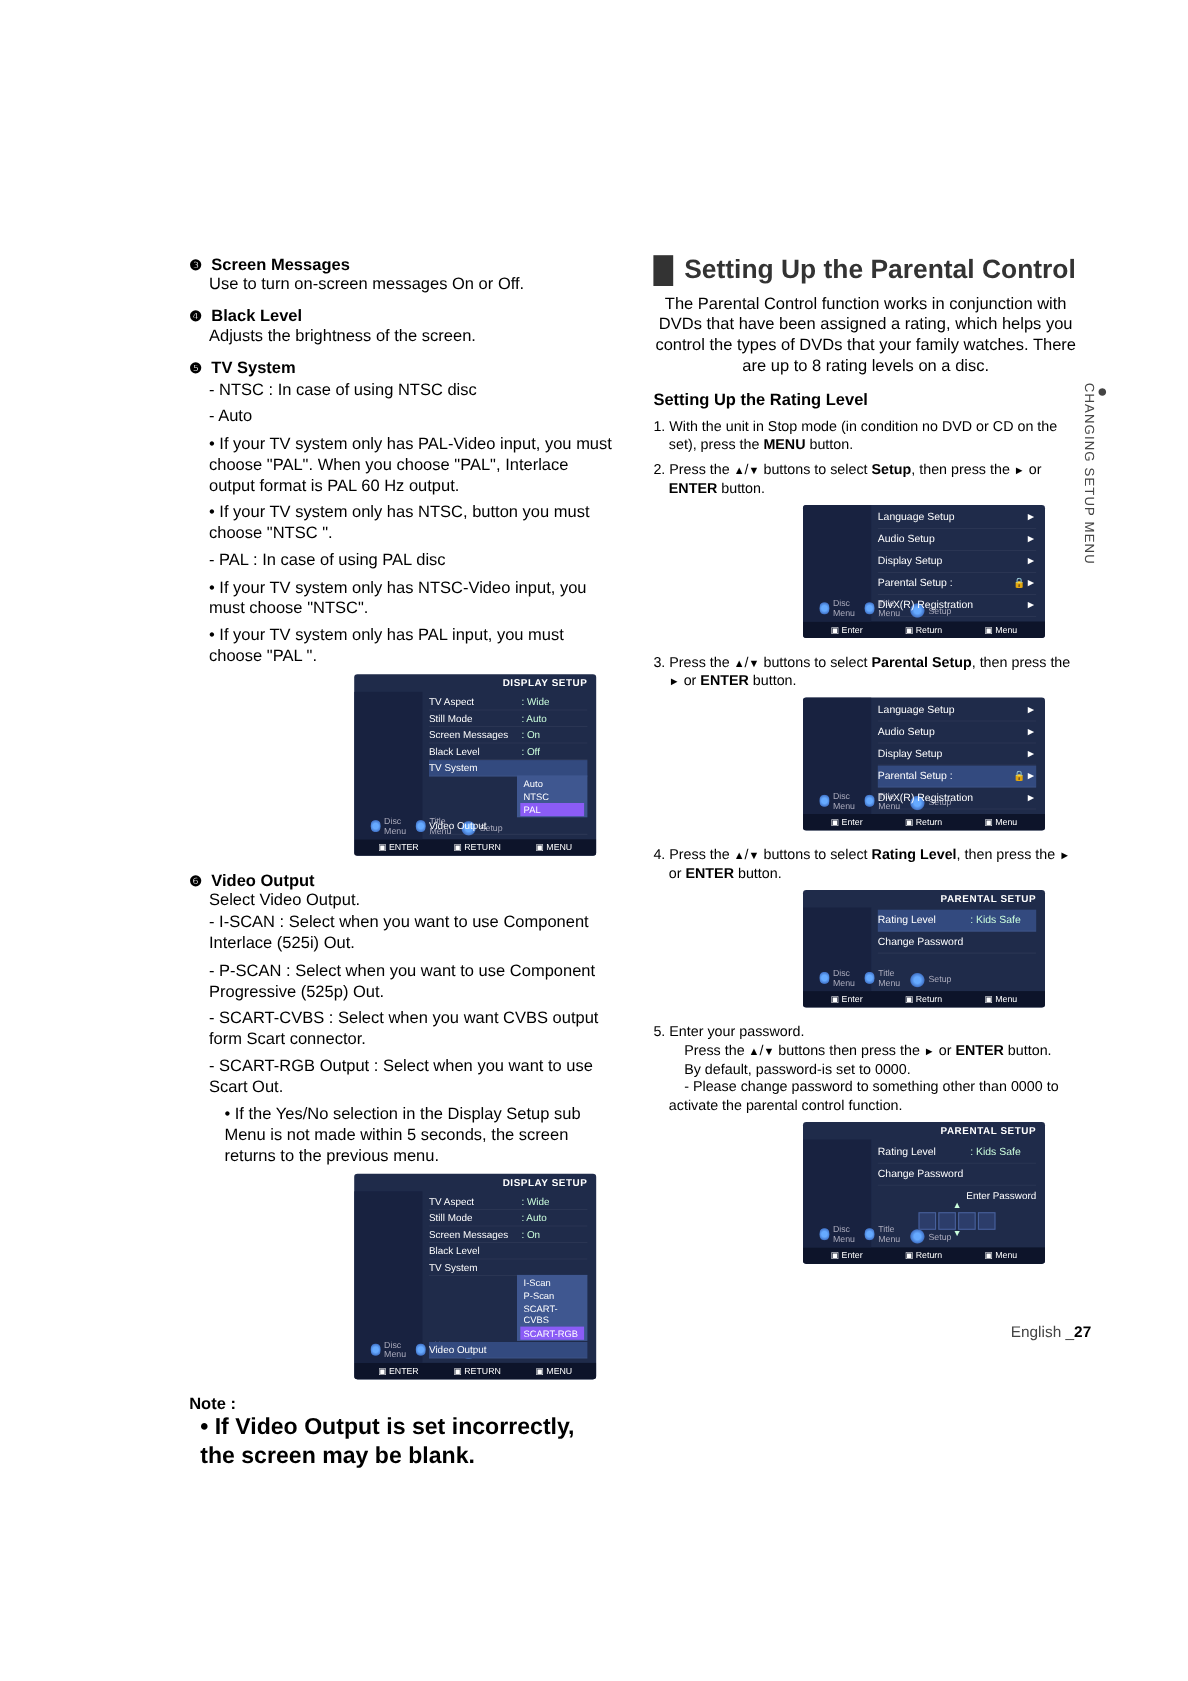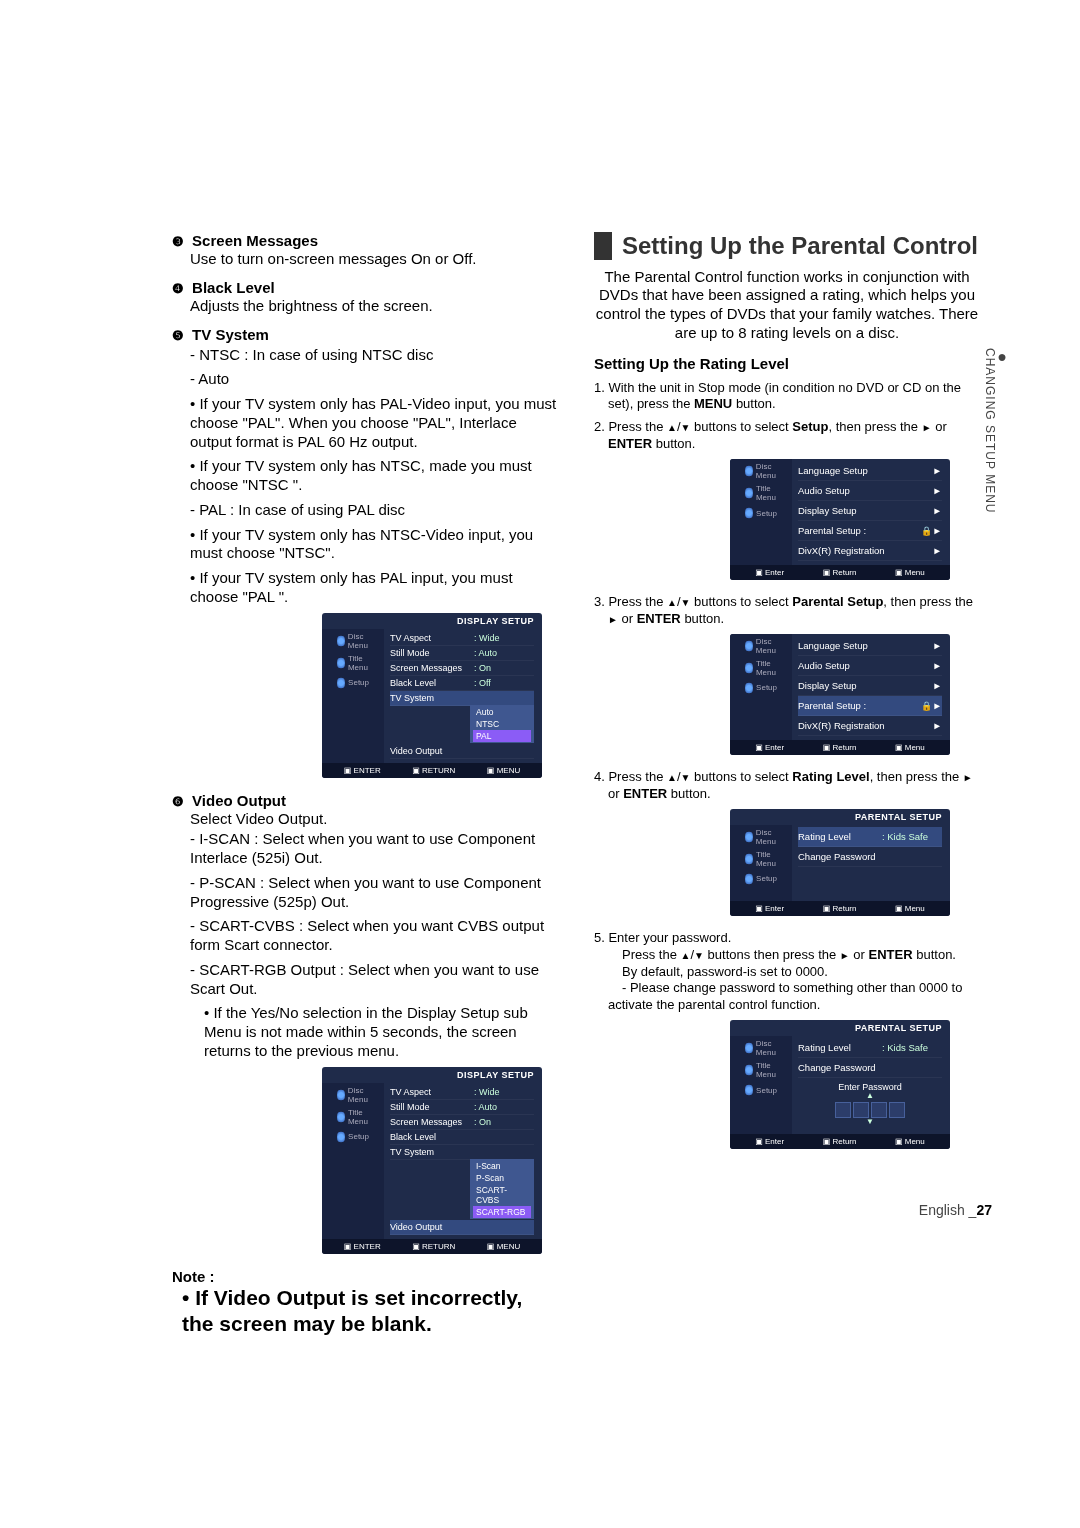--- a/index.html
+++ b/index.html
@@ -62,24 +62,25 @@
     font-size: 9px;
     letter-spacing: 0.5px;
   }
   .osd-body { display: flex; }
   .osd-left {
     width: 62px;
     background: #182240;
     padding: 3px 15px;
     box-sizing: border-box;
     display: flex;
-    flex-direction: column;
+    flex-direction: row;
     gap: 4px;
     font-size: 8px;
     color: #aab;
+    align-items: flex-end;
   }
   .osd-left .icon-row {
     display: flex;
     align-items: center;
     gap: 3px;
   }
   .osd-left .swirl {
     width: 14px; height: 14px;
     background: radial-gradient(circle, #6af 30%, #47c 60%, transparent 70%);
     border-radius: 50%;
@@ -160,21 +161,21 @@
     color: #fff;
     font-size: 9px;
     border-radius: 3px;
     overflow: hidden;
   }
   .osd2 .osd-right .osd-row { padding: 4px 0; font-size:9.5px;}
   .pw-box {
     margin: 4px auto;
     text-align: center;
   }
-  .pw-title { color:#fff; font-size:9px; }
+  .pw-title { color:#fff; font-size:9px;text-align:right; }
   .pw-cells { display:flex; gap:2px; justify-content:center; margin-top:2px;}
   .pw-cell { width:14px; height:14px; background:#2c3d6a; border:1px solid #47609b;}
   .pw-arrow-up,.pw-arrow-dn{ font-size:8px; color:#cfd; line-height:1; }
   
   .side-tab {
     position: absolute;
     right: 72px;
     top: 348px;
     writing-mode: vertical-rl;
     font-size: 12px;
@@ -215,21 +216,21 @@
     <div class="body">Adjusts the brightness of the screen.</div>
 
     <div>
       <span class="item-num">❺</span>
       <span class="item-title">TV System</span>
     </div>
     <div class="bullet-block">
       <p>- NTSC : In case of using NTSC disc</p>
       <p>- Auto</p>
       <p>• If your TV system only has PAL-Video input, you must choose "PAL". When you choose "PAL", Interlace output format is PAL 60 Hz output.</p>
-      <p>• If your TV system only has NTSC, made you must choose "NTSC ".</p>
+      <p>• If your TV system only has NTSC, button you must choose "NTSC ".</p>
       <p>- PAL : In case of using PAL disc</p>
       <p>• If your TV system only has NTSC-Video input, you must choose "NTSC".</p>
       <p>• If your TV system only has PAL input, you must choose "PAL ".</p>
     </div>
 
     <div class="osd">
       <div class="osd-header">DISPLAY SETUP</div>
       <div class="osd-body">
         <div class="osd-left">
           <div class="icon-row">

